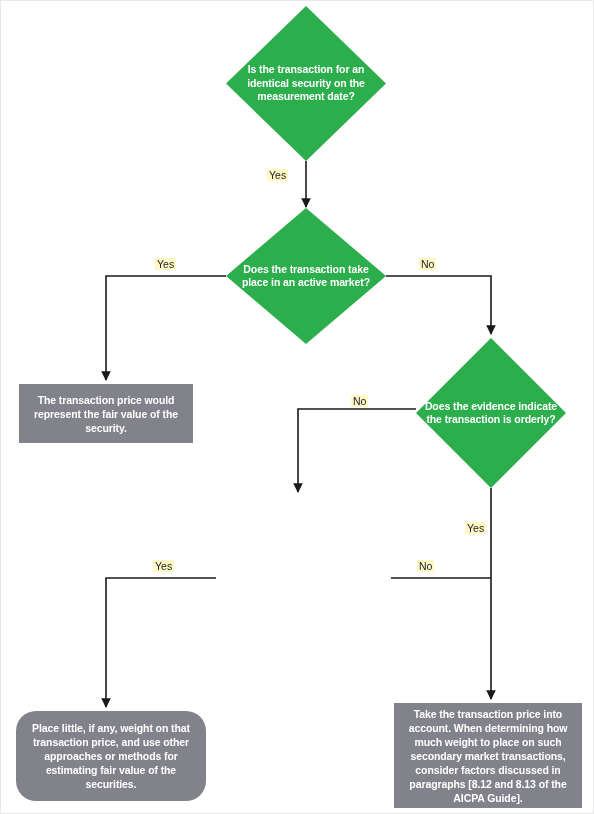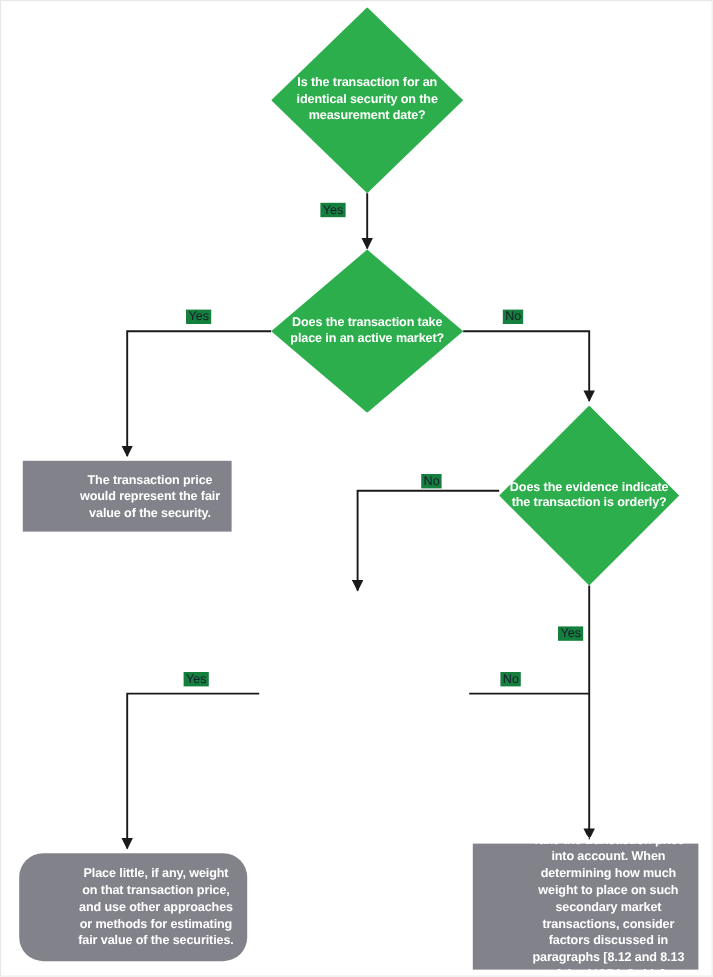--- a/index.html
+++ b/index.html
@@ -45,38 +45,37 @@
     z-index:2;
     color:#ffffff;
     font-weight:bold;
     font-size:10.5px;
     line-height:13.5px;
     padding:0 6px;
     letter-spacing:-0.1px;
   }
   .rect{
     background:#82838a;
-    padding-left:38px;
   }
   .rect .rtext{
     color:#ffffff;
     font-weight:bold;
     font-size:10.5px;
     line-height:14px;
     padding:0 8px;
     letter-spacing:-0.1px;
   }
   .edge-label{
     position:absolute;
     color:#1b1b2f;
     font-size:10.5px;
     line-height:12px;
     font-weight:normal;
     white-space:nowrap;
-    background:#15803d;
+    background:#fef9c3;
     padding:0 2px;
   }
 </style>
 </head>
 <body>
 
 <div id="page">
 
   <svg id="svg-layer" viewBox="0 0 594 814" xmlns="http://www.w3.org/2000/svg">
     <defs>

